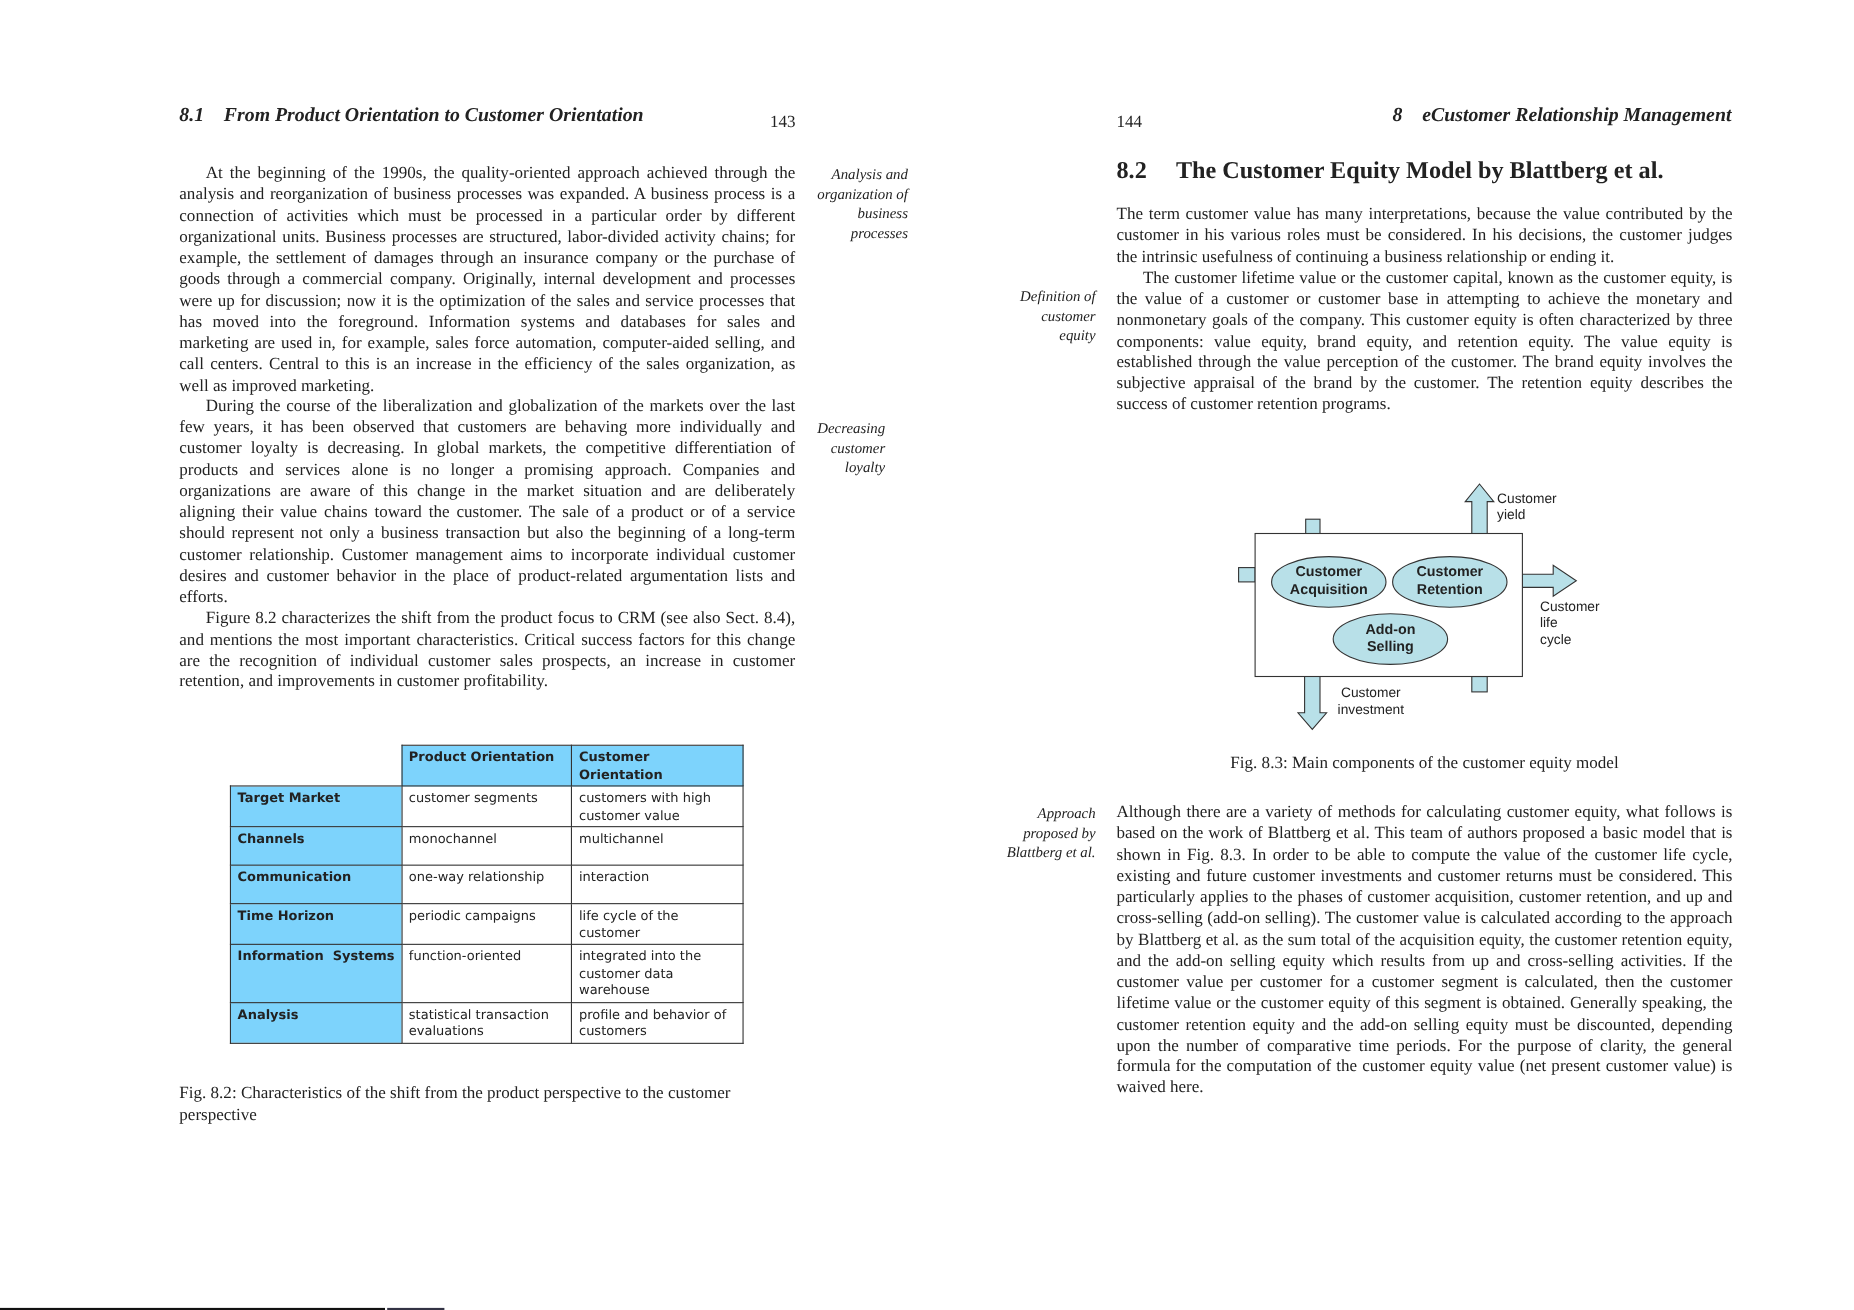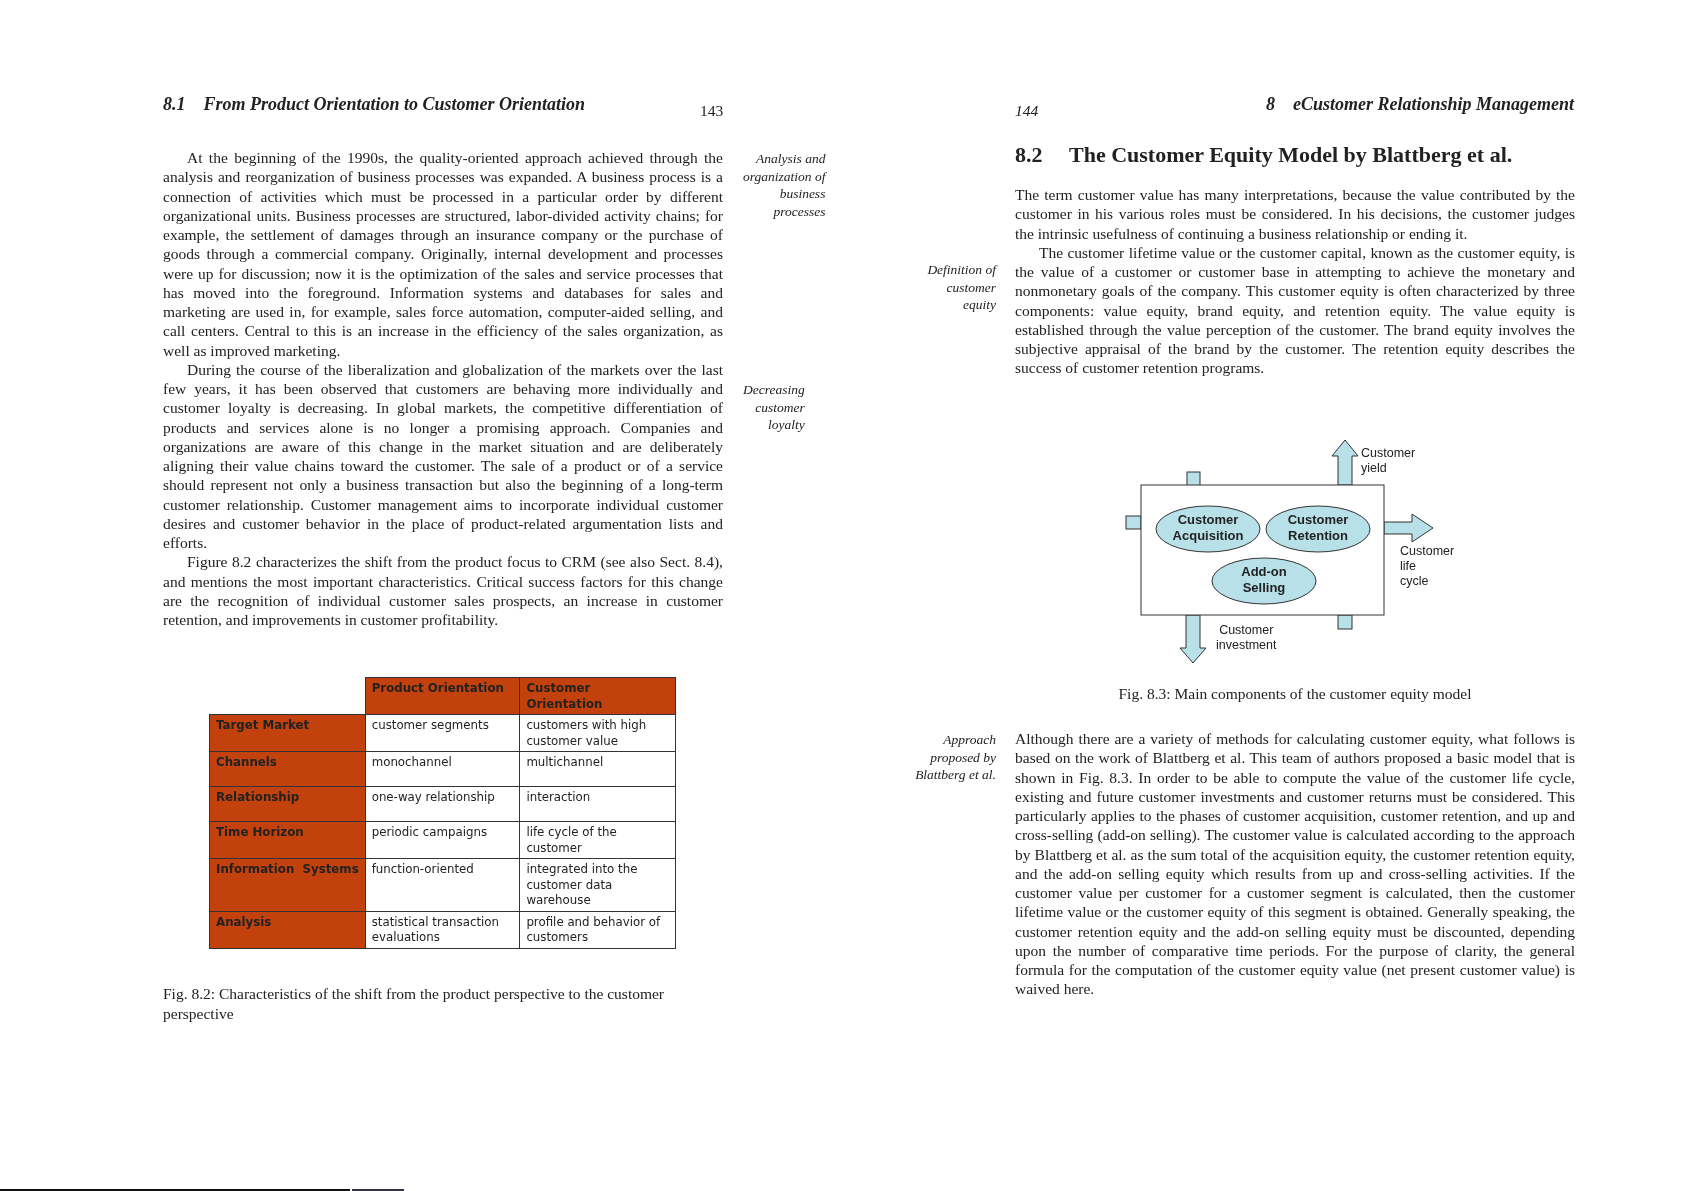--- a/index.html
+++ b/index.html
@@ -11,21 +11,21 @@
   .body{font-size:15.5px;line-height:19.25px;text-align:justify;}
   .body p{margin:0;text-indent:24px;}
   .body p.noind{text-indent:0;}
   .margin{font-size:13.5px;font-style:italic;line-height:17.5px;text-align:right;}
   .margin.right{text-align:right;}
   .sectitle{font-size:22px;font-weight:bold;top:142px;left:1015px;white-space:nowrap;}
   .sectitle .num{display:inline-block;width:54px;}
   .caption{font-size:15.5px;line-height:19.5px;}
   table.crm{border-collapse:collapse;font-family:"DejaVu Sans","Liberation Sans",sans-serif;font-size:11.8px;color:#222;}
   table.crm td{border:1px solid #333;vertical-align:top;padding:3px 6px 2px 6px;line-height:15.5px;}
-  table.crm td.hd{background:#c2410c;font-weight:bold;}
+  table.crm td.hd{background:#7dd3fc;font-weight:bold;}
   table.crm td.blank{border:none;background:transparent;}
   .dlabel{font-family:"Liberation Sans","DejaVu Sans",sans-serif;font-size:12.5px;line-height:15px;color:#222;}
   .ell{font-family:"Liberation Sans","DejaVu Sans",sans-serif;font-weight:bold;font-size:13px;}
 </style>
 </head>
 <body>
 
 <div class="abs hdr" style="left:163px;">
   <span>8.1</span>&nbsp;&nbsp;&nbsp;
   <span>From Product Orientation to Customer Orientation</span>
@@ -66,21 +66,21 @@
     <td class="hd">Target Market</td>
     <td>customer segments</td>
     <td>customers with high customer value</td>
   </tr>
   <tr style="height:35px;">
     <td class="hd">Channels</td>
     <td>monochannel</td>
     <td>multichannel</td>
   </tr>
   <tr style="height:35px;">
-    <td class="hd">Relationship</td>
+    <td class="hd">Communication</td>
     <td>one-way relationship</td>
     <td>interaction</td>
   </tr>
   <tr style="height:35px;">
     <td class="hd">Time Horizon</td>
     <td>periodic campaigns</td>
     <td>life cycle of the customer</td>
   </tr>
   <tr style="height:37px;">
     <td class="hd" style="white-space:pre;">Information  Systems</td>
@@ -90,21 +90,21 @@
   <tr style="height:36px;">
     <td class="hd">Analysis</td>
     <td>statistical transaction evaluations</td>
     <td>profile and behavior of customers</td>
   </tr>
 </tbody>
   </table>
 
 <div class="abs caption" style="left:163px;top:984px;width:560px;">Fig. 8.2: Characteristics of the shift from the product perspective to the customer perspective</div>
 
-<div class="abs pnum" style="left:1015px;font-style:italic;">144</div>
+<div class="abs pnum" style="left:1015px;">144</div>
 <div class="abs hdr" style="right:111px;">
   <span>8</span>&nbsp;&nbsp;&nbsp;
   <span>eCustomer Relationship Management</span>
 </div>
 
 <div class="abs sectitle">
   <span class="num">8.2</span><span>The Customer Equity Model by Blattberg et al.</span>
 </div>
 
 <div class="abs body" style="left:1015px;top:185px;width:560px;">

